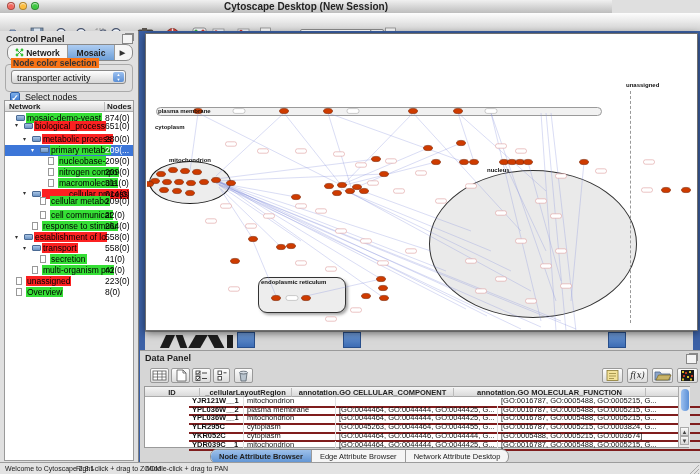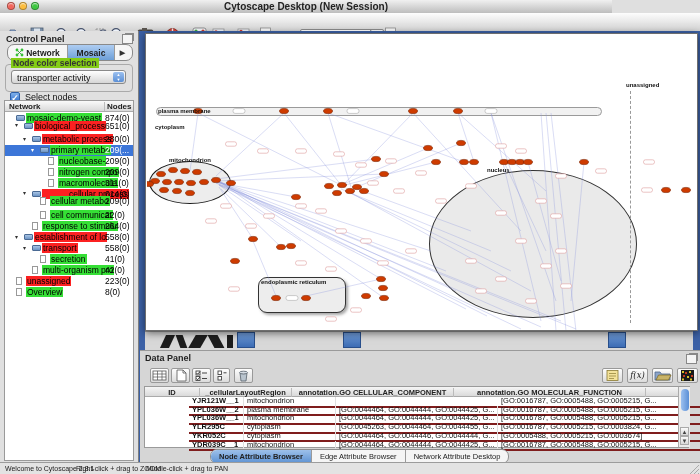--- a/index.html
+++ b/index.html
@@ -20,21 +20,21 @@
   
   .cpanel{left:0;top:31px;width:138px;height:431px;background:#e0e0e0;border-right:1px solid #7f7f7f;z-index:5;}
   .cphead{left:6px;top:3px;font-size:9px;font-weight:bold;color:#222;}
   .floatico{width:9px;height:8px;border:1px solid #888;background:#f4f4f4;box-shadow:2px -2px 0 -1px #888;}
   .seg{left:7px;top:13px;width:124px;height:15px;border:1px solid #8a8a8a;border-radius:7px;background:#f6f6f6;overflow:hidden;display:flex;}
   .segc{height:100%;font-size:8.5px;font-weight:bold;color:#222;display:flex;align-items:center;justify-content:center;box-sizing:border-box;}
   .segc.net{width:60px;border-right:1px solid #9a9a9a;}
   .segc.mos{width:47px;background:linear-gradient(#aecdf2,#6d9fd8);border-right:1px solid #9a9a9a;}
   .segc.arr{width:15px;font-size:7px;color:#333;}
   .grpbox{left:5px;top:33px;width:126px;height:26px;border:1px solid #aaa;border-radius:4px;}
-  .grplbl{left:11px;top:27px;font-size:8.5px;font-weight:bold;color:#333;background:#84cc16;padding:0 2px;}
+  .grplbl{left:11px;top:27px;font-size:8.5px;font-weight:bold;color:#333;background:#f97316;padding:0 2px;}
   .combo{left:11px;top:39px;width:115px;height:14px;background:linear-gradient(#ffffff,#d6d6d6);border:1px solid #8a8a8a;border-radius:3px;font-size:9px;line-height:14px;padding-left:5px;box-sizing:border-box;color:#111;}
   .combostep{right:1px;top:1px;width:11px;height:10px;background:linear-gradient(#9cc0ef,#5b8fd6);border-radius:2px;color:#fff;font-size:4px;line-height:5px;text-align:center;}
   .chk{left:10px;top:61px;width:10px;height:10px;background:linear-gradient(#7fb0ea,#3a77cf);border:1px solid #2d5fa8;border-radius:2px;color:#fff;font-size:9px;line-height:10px;text-align:center;font-weight:bold;box-sizing:border-box;}
   .chklbl{left:25px;top:61px;font-size:9px;color:#111;}
   .treebox{left:4px;top:69px;width:130px;height:361px;background:#fff;border:1px solid #9a9a9a;box-sizing:border-box;}
   .treehead{left:0;top:0;width:100%;height:11px;background:linear-gradient(#fafafa,#d9d9d9);border-bottom:1px solid #aaa;box-sizing:border-box;}
   .th1{left:4px;top:1px;font-size:8px;font-weight:bold;color:#222;}
   .th2{left:99px;top:1px;font-size:8px;font-weight:bold;color:#222;border-left:1px solid #bbb;padding-left:2px;}
   .trow{left:0;width:128px;height:10.9px;}
   .trow.sel{background:#3c76d8;}

